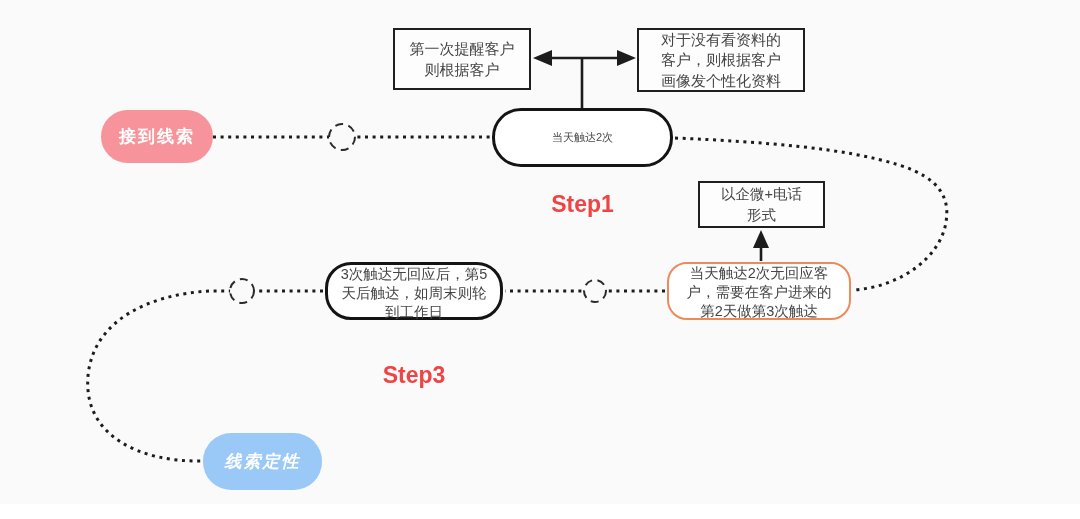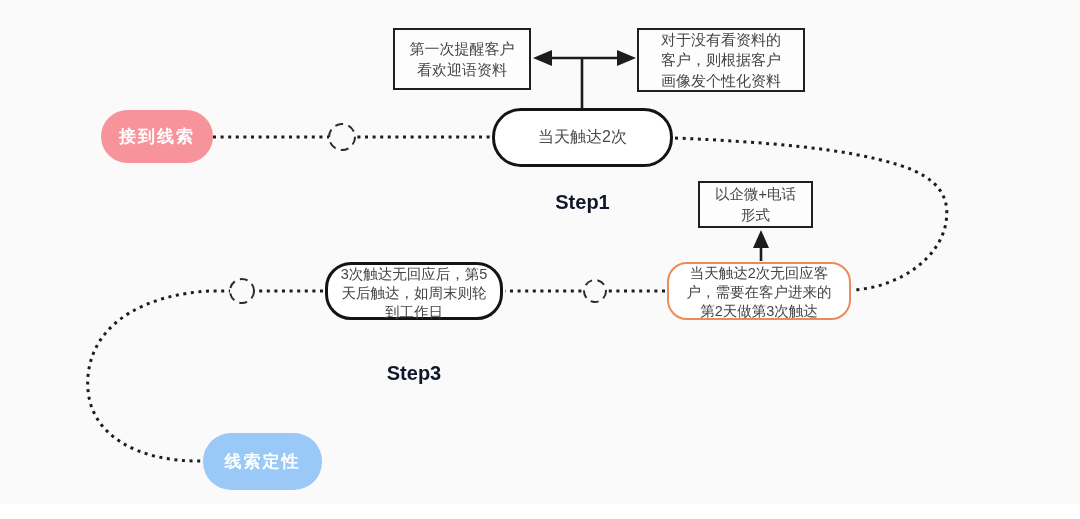--- a/index.html
+++ b/index.html
@@ -66,21 +66,21 @@
     color: #454545;
     font-size: 15px;
     line-height: 1.42;
   }
 
   .rounded-main {
     background: #ffffff;
     border: 3px solid #141414;
     border-radius: 29px;
     color: #4a4a4a;
-    font-size: 16px;
+    font-size: 11px;
   }
 
   .rounded-step3 {
     background: #ffffff;
     border: 3px solid #141414;
     border-radius: 26px;
     color: #454545;
     font-size: 14.5px;
     line-height: 1.3;
   }
@@ -92,22 +92,22 @@
     color: #454545;
     font-size: 14.5px;
     line-height: 1.3;
   }
 
   .step-label {
     position: absolute;
     z-index: 1;
     text-align: center;
     font-weight: bold;
-    font-size: 20px;
-    color: #0f172a;
+    font-size: 23px;
+    color: #ef4444;
   }
 
   .bottom-strip {
     position: absolute;
     left: 0; top: 504px;
     width: 1080px; height: 15px;
     background: #ffffff;
     z-index: 0;
   }
 </style>
@@ -134,37 +134,37 @@
     <polygon class="arrowhead" points="533,58 552,50 552,66"></polygon>
     <polygon class="arrowhead" points="636,58 617,50 617,66"></polygon>
 
     <path class="solid-line" d="M 761 261 L 761 246"></path>
     <polygon class="arrowhead" points="761,230 753,248 769,248"></polygon>
   </svg>
 
   <div class="node pill pill-start" style="left: 101px; top: 110px; width: 112px; height: 53px; background: rgb(247, 148, 155);">接到线索</div>
 
   <div class="node rect-note" style="left:393px; top:28px; width:138px; height:62px;">第一次提醒客户
-看欢迎语资料</div>
+则根据客户</div>
 
   <div class="node rect-note" style="left:637px; top:28px; width:168px; height:64px; line-height:1.36;">对于没有看资料的
 客户，则根据客户
 画像发个性化资料</div>
 
   <div class="node rounded-main" style="left:492px; top:108px; width:181px; height:59px;">当天触达2次</div>
   <div class="step-label" style="left:492px; top:191px; width:181px;">Step1</div>
 
-  <div class="node rect-note" style="left:698px; top:181px; width:115px; height:47px; font-size:14.5px; line-height:1.4;">以企微+电话
+  <div class="node rect-note" style="left:698px; top:181px; width:127px; height:47px; font-size:14.5px; line-height:1.4;">以企微+电话
 形式</div>
 
   <div class="node rounded-step2" style="left: 667px; top: 262px; width: 184px; height: 58px; border-color: rgb(236, 138, 90);">当天触达2次无回应客
 户，需要在客户进来的
 第2天做第3次触达</div>
 
   <div class="node rounded-step3" style="left:325px; top:262px; width:178px; height:58px;text-align:center;">3次触达无回应后，第5
 天后触达，如周末则轮
 到工作日</div>
   <div class="step-label" style="left:325px; top:362px; width:178px;">Step3</div>
 
-  <div class="node pill pill-end" style="left: 203px; top: 433px; width: 119px; height: 57px; background: rgb(154, 201, 248);">线索定性</div>
+  <div class="node pill pill-end" style="left: 203px; top: 433px; width: 119px; height: 57px; background: rgb(154, 201, 248); font-style: italic;">线索定性</div>
 
   <div class="bottom-strip"></div>
 </div>
 
 </body></html>

